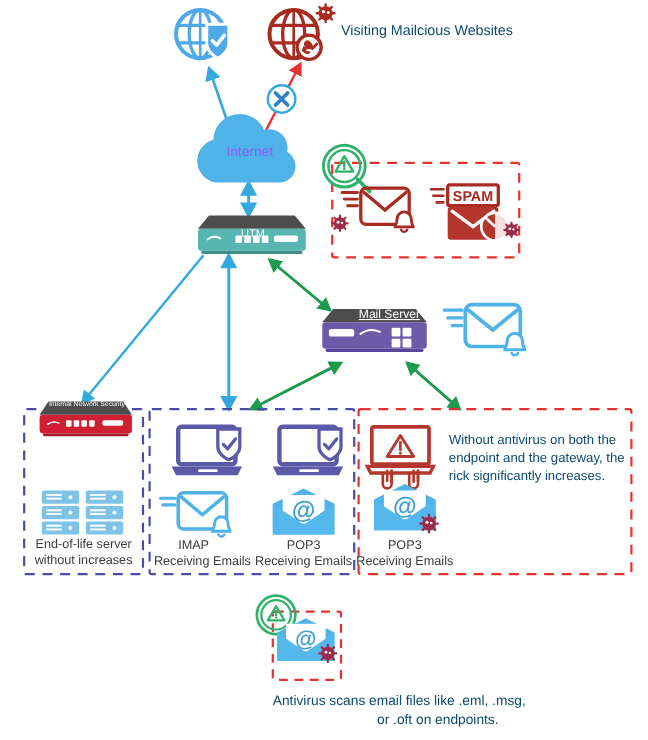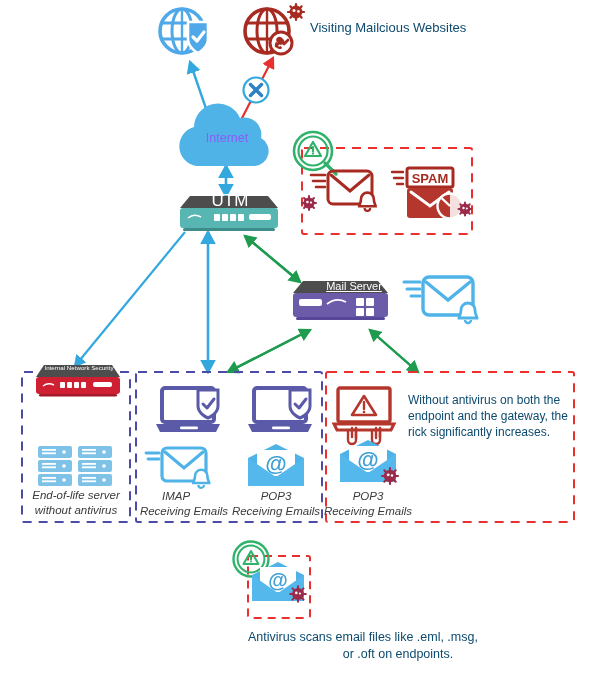--- a/index.html
+++ b/index.html
@@ -2,21 +2,21 @@
 <html><head>
 <meta charset="utf-8">
 <style>
   html,body{margin:0;padding:0;background:#ffffff;}
   body{width:589px;height:673px;position:relative;overflow:hidden;
        font-family:"Liberation Sans","DejaVu Sans",sans-serif;}
   .lbl{position:absolute;text-align:center;line-height:1.25;color:#3b3b3b;}
   .redtext{color:#0c4a6e;}
   svg{overflow:visible;}
   #root{position:absolute;left:0;top:0;width:589px;height:673px;}
-  .caption{font-size:11.5px;font-style:italic;}
+  .caption{font-size:11.5px;}
 </style>
 </head>
 <body>
 
 <div id="root">
 
 
 <svg width="589" height="673" viewBox="0 0 589 673">
   <defs>
     <marker id="ahBlue" markerWidth="6" markerHeight="6" refX="4.6" refY="3" orient="auto">
@@ -381,30 +381,30 @@
       </g>
       <circle cx="6.3" cy="6.9" r="1.3" fill="#ffffff"></circle>
       <circle cx="9.9" cy="7.5" r="1.1" fill="#ffffff"></circle>
     </g>
   </g>
 </svg>
 
 
 <div class="lbl" style="left:196px;top:131px;width:62px;font-size:12.5px;color:#8b5cf6;">Internet</div>
 
-<div class="lbl" style="left:195px;top:190px;width:70px;font-size:17px;color:#ffffff;">UTM</div>
+<div class="lbl" style="left:195px;top:207px;width:70px;font-size:10px;color:#ffffff;">UTM</div>
 
 <div class="lbl" style="left:317px;top:280px;width:74px;font-size:11px;color:#ffffff;text-decoration:underline;">Mail Server</div>
 
 <div class="lbl" style="left:38px;top:364px;width:82px;font-size:6.2px;color:#ffffff;">Internal Network Security</div>
 
 <div class="lbl redtext" style="left:310px;top:20px;width:230px;font-size:13px;text-align:left;">Visiting Mailcious Websites</div>
 
 <div class="lbl caption" style="left:24px;top:488px;width:104px;">End-of-life server</div>
-<div class="lbl caption" style="left:24px;top:503px;width:104px;">without antivirus</div>
+<div class="lbl caption" style="left:24px;top:503px;width:104px;">without increases</div>
 
 <div class="lbl caption" style="left:132px;top:489px;width:88px;">IMAP</div>
 <div class="lbl caption" style="left:136px;top:504px;width:96px;">Receiving Emails</div>
 
 <div class="lbl caption" style="left:232px;top:489px;width:88px;">POP3</div>
 <div class="lbl caption" style="left:228px;top:504px;width:96px;">Receiving Emails</div>
 
 <div class="lbl caption" style="left:324px;top:489px;width:88px;">POP3</div>
 <div class="lbl caption" style="left:320px;top:504px;width:96px;">Receiving Emails</div>
 

